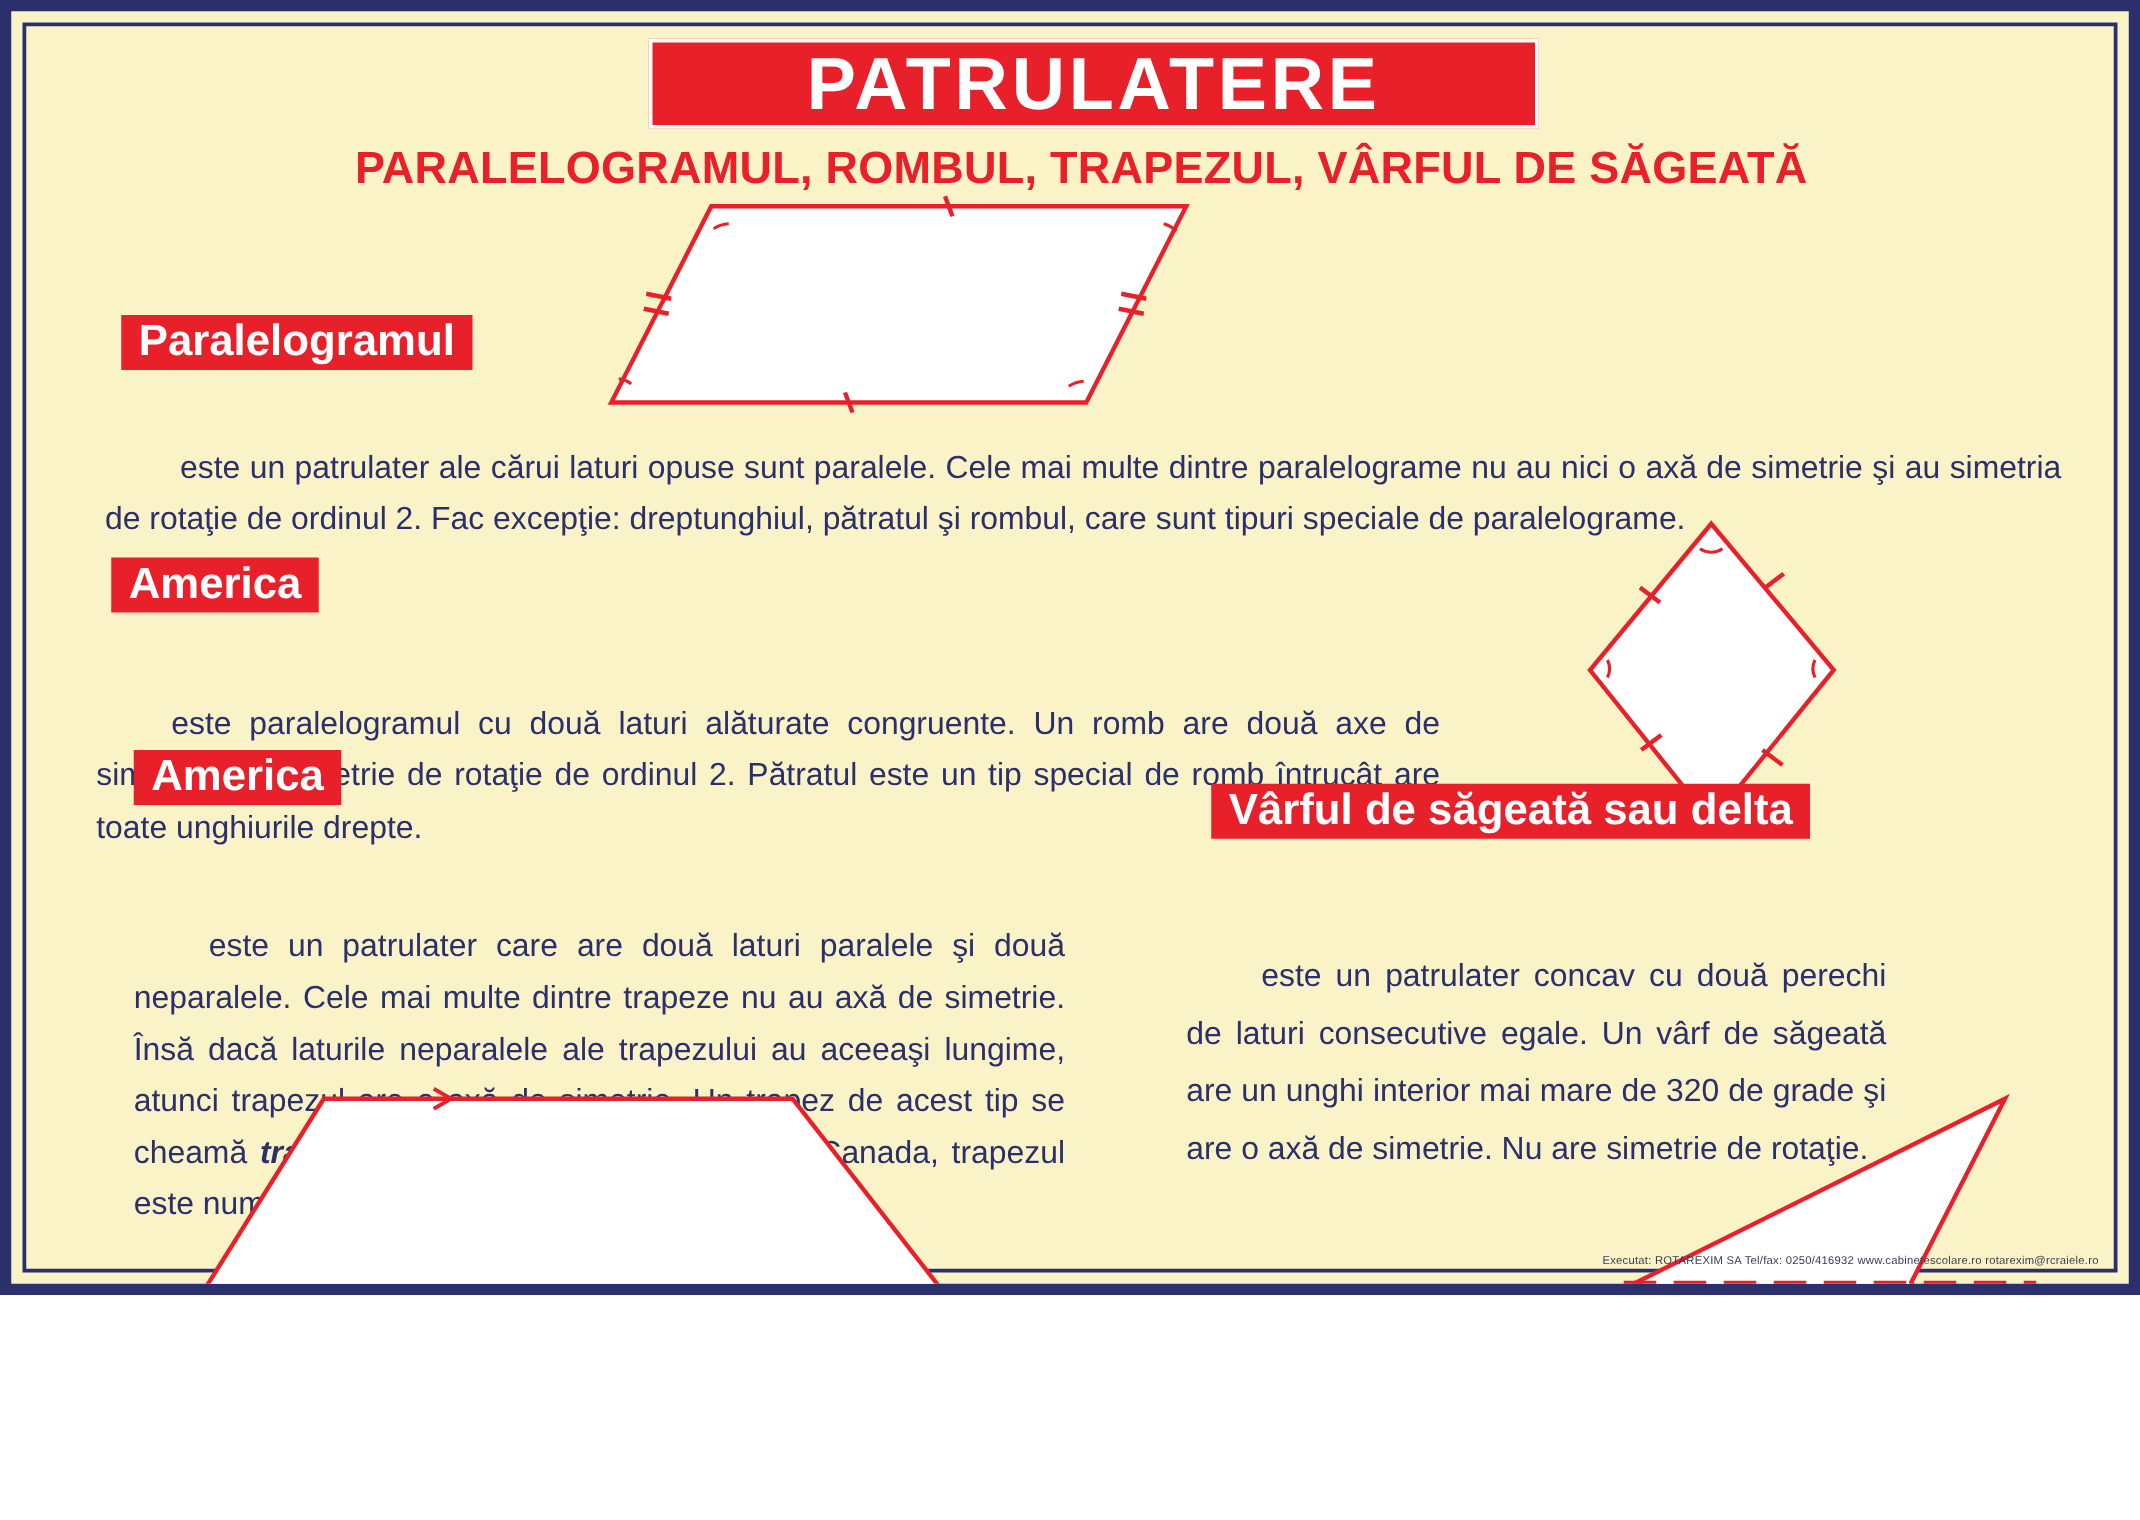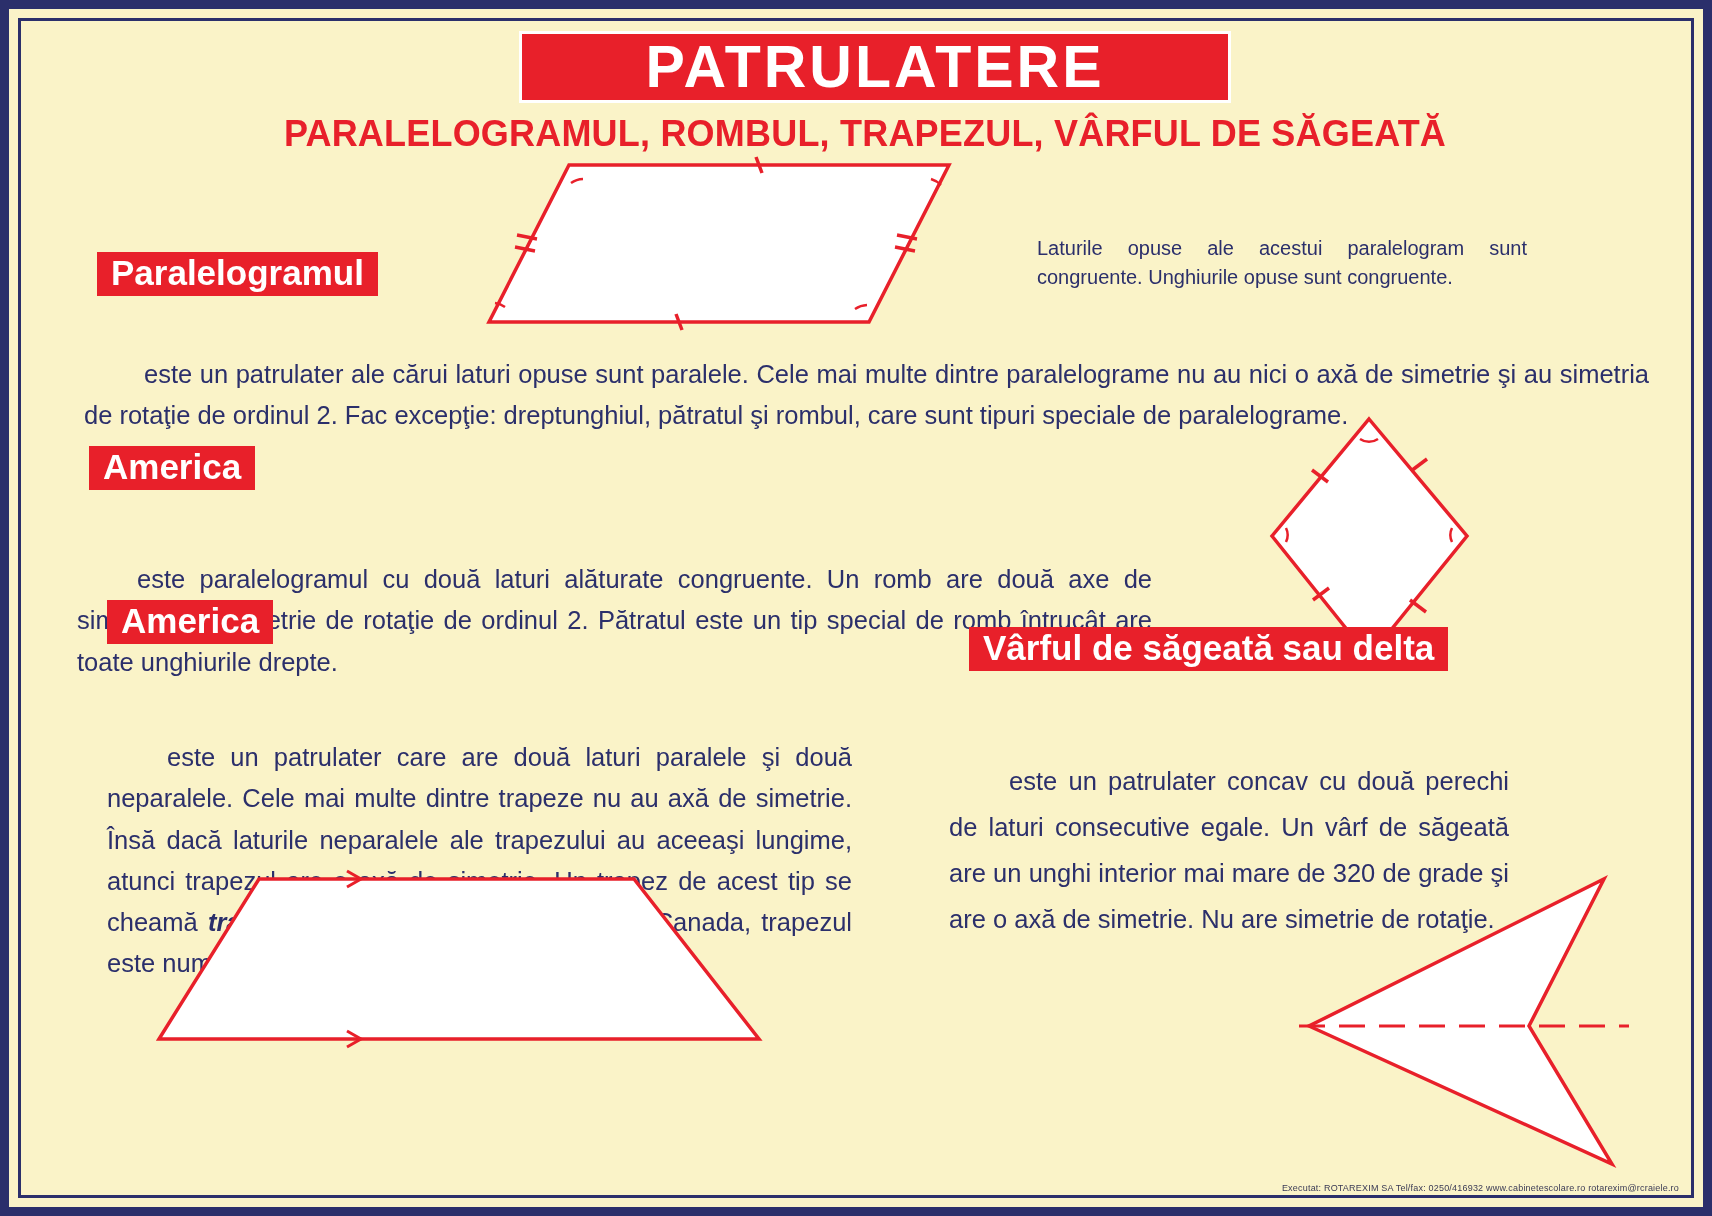--- a/index.html
+++ b/index.html
@@ -6,21 +6,21 @@
     margin: 0;
     padding: 0;
     background: #ffffff;
   }
   body {
     font-family: "Liberation Sans", sans-serif;
   }
   #poster {
     position: relative;
     width: 1712px;
-    height: 1216px;
+    height: 1036px;
     background: #faf3c8;
     box-sizing: border-box;
     border: 9px solid #2b2f6b;
     overflow: hidden;
   }
   .inner-frame {
     position: absolute;
     left: 9px; top: 9px; right: 9px; bottom: 9px;
     border: 3px solid #2b2f6b;
     pointer-events: none;
@@ -159,21 +159,20 @@
       <path d="M 452,22 A 24,24 0 0 1 462,28" fill="none" stroke="#e8202a" stroke-width="2.5"></path>
       <path d="M 26,150 A 22,22 0 0 0 16,146" fill="none" stroke="#e8202a" stroke-width="2.5"></path>
       <path d="M 376,152 A 24,24 0 0 1 388,148" fill="none" stroke="#e8202a" stroke-width="2.5"></path>
     </svg>
   </div>
 
   <div class="tag tag-paralelogramul">
     <span>Paralelogramul</span>
   </div>
 
-  <div class="para small" id="p-paralelogram-note">Laturile opuse ale acestui paralelogram sunt congruente. Unghiurile opuse sunt congruente.</div>
 
   <div class="para" id="p-paralelogram-text"><span class="firstindent"></span><span>este un patrulater ale cărui laturi opuse sunt paralele. Cele mai multe dintre paralelograme nu au nici o axă de simetrie şi au simetria de rotaţie de ordinul 2. Fac excepţie: dreptunghiul, pătratul şi rombul, care sunt tipuri speciale de paralelograme.</span></div>
 
   <div class="shape" style="left:1255px; top:405px;">
     <svg width="210" height="250" viewBox="0 0 210 250">
       <polygon points="105,5 203,122 105,243 8,122" fill="#ffffff" stroke="#e8202a" stroke-width="3.5"></polygon>
       <line x1="48" y1="56" x2="64" y2="68" stroke="#e8202a" stroke-width="3.5"></line>
       <line x1="147" y1="57" x2="163" y2="45" stroke="#e8202a" stroke-width="3.5"></line>
       <line x1="49" y1="186" x2="65" y2="174" stroke="#e8202a" stroke-width="3.5"></line>
       <line x1="146" y1="186" x2="162" y2="198" stroke="#e8202a" stroke-width="3.5"></line>

